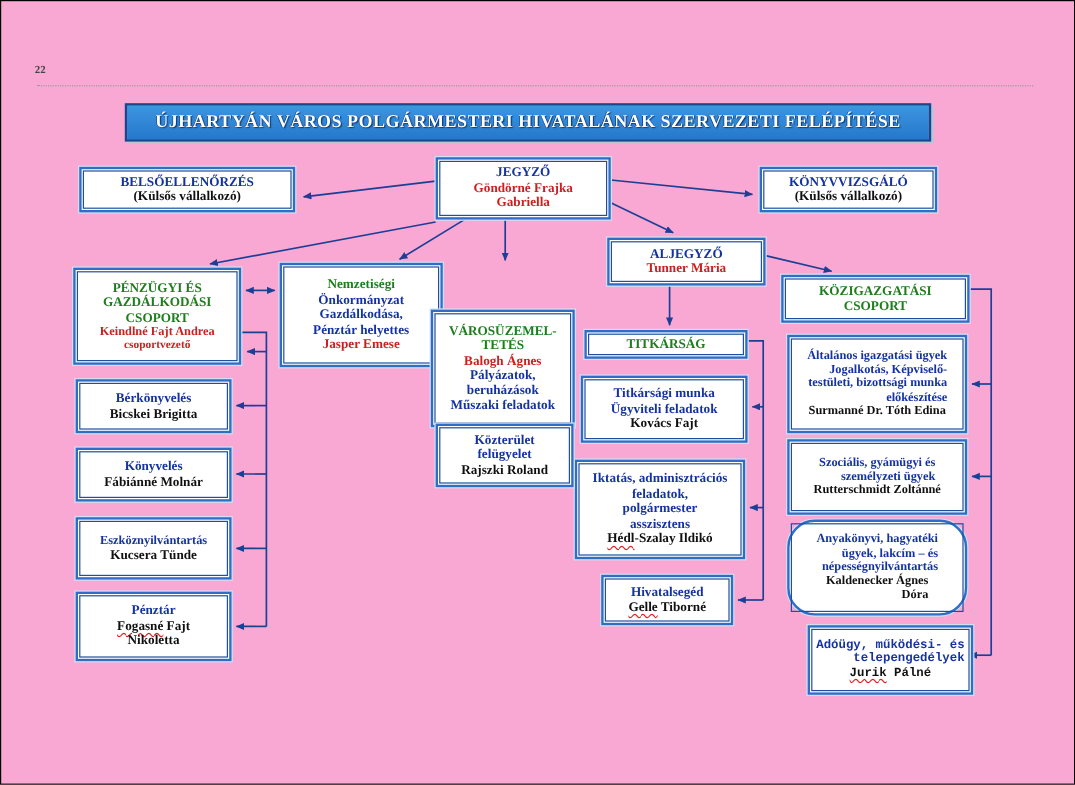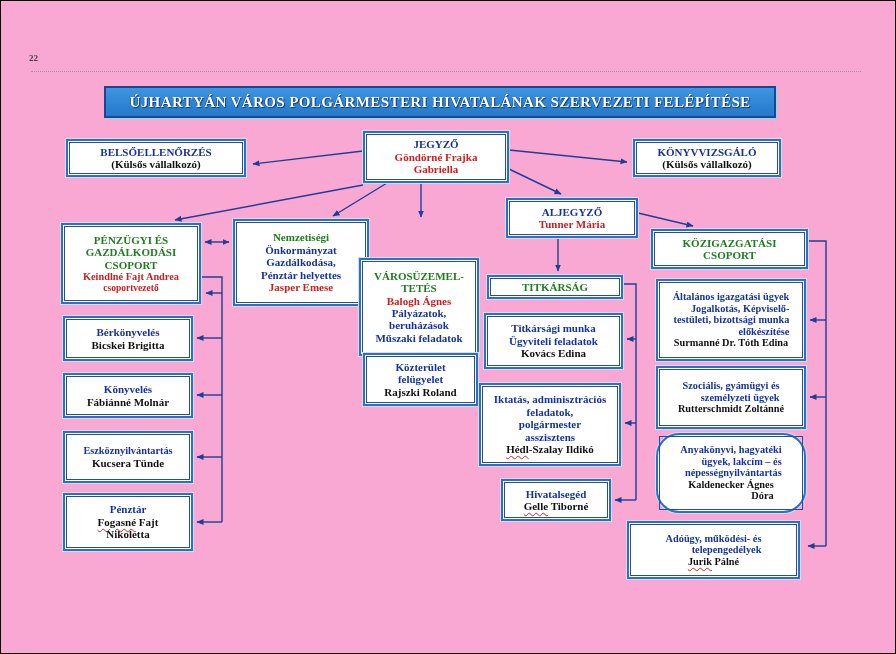--- a/index.html
+++ b/index.html
@@ -167,21 +167,21 @@
   <div class="obox" style="left:486px;top:274px;width:136px;height:24px;">
     <div class="inner">
       <div class="ln g">TITKÁRSÁG</div>
     </div>
   </div>
 
   <div class="obox" style="left:483px;top:312px;width:139px;height:56px;">
     <div class="inner">
       <div class="ln b">Titkársági munka
 Ügyviteli feladatok</div>
-      <div class="ln k">Kovács Edina</div>
+      <div class="ln k">Kovács Fajt</div>
     </div>
   </div>
 
   <div class="obox" style="left:478px;top:382px;width:142px;height:83px;">
     <div class="inner">
       <div class="ln b">Iktatás, adminisztrációs
 feladatok,
 polgármester
 asszisztens</div>
       <div class="ln k"><span class="sq">Hédl</span><span>-Szalay Ildikó</span></div>
@@ -253,21 +253,21 @@
   <div class="obox" style="left:655px;top:432px;width:150px;height:80px;border-radius:23px;">
     <div class="inner">
       <div class="ln b xs">Anyakönyvi, hagyatéki
 ügyek, lakcím – és
 népességnyilvántartás</div>
       <div class="ln k xs">Kaldenecker Ágnes
 Dóra</div>
     </div>
   </div>
 
-  <div class="obox" style="left:626px;top:520px;width:173px;height:58px;">
+  <div class="obox" style="left:672px;top:520px;width:138px;height:58px;font-family:Liberation Mono, monospace;">
     <div class="inner">
       <div class="ln b xs">Adóügy, működési- és
 telepengedélyek</div>
       <div class="ln k xs"><span class="sq">Jurik</span><span> Pálné</span></div>
     </div>
   </div>
 
 </div>
 
 </body></html>

